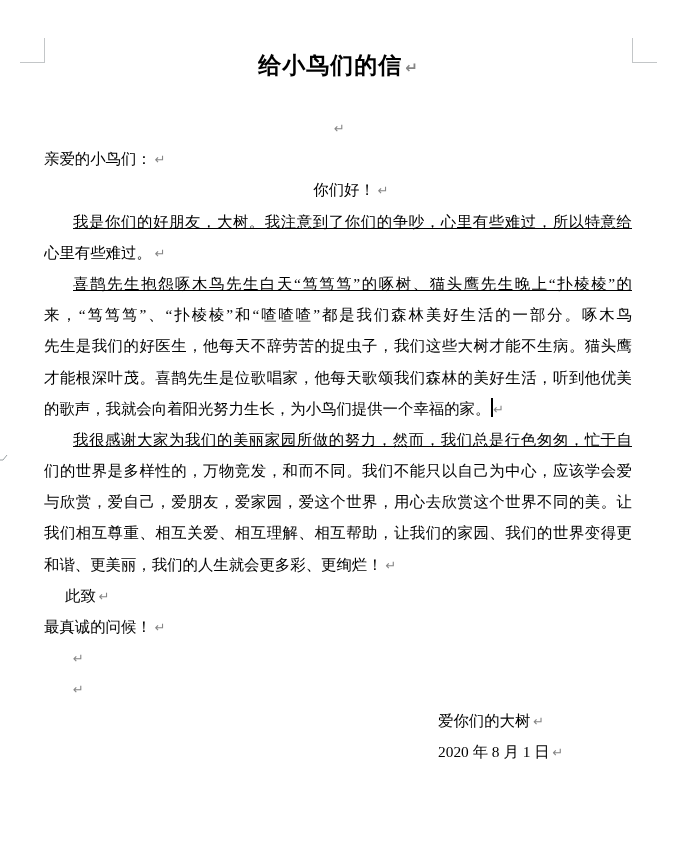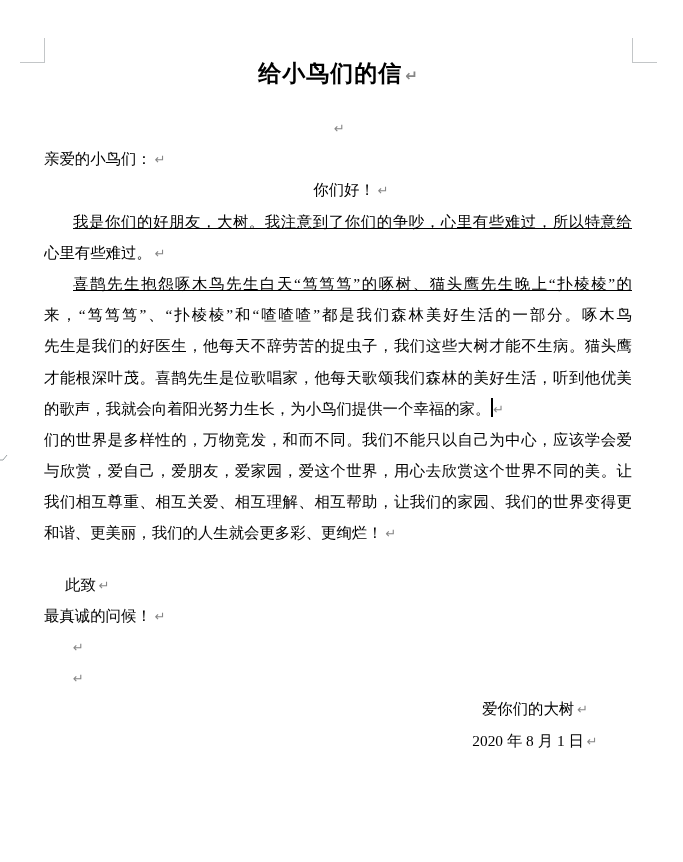--- a/index.html
+++ b/index.html
@@ -12,41 +12,41 @@
     font-family: "Liberation Serif", "DejaVu Serif", serif;
     overflow: hidden;
   }
   
   .corner { position: absolute; width: 24px; height: 24px; }
   .corner-left  { left: 20px;  top: 38px; border-right: 1px solid #c3c6c8; border-bottom: 1px solid #c3c6c8; }
   .corner-right { left: 632px; top: 38px; border-left: 1px solid #c3c6c8; border-bottom: 1px solid #c3c6c8; }
 
   .title {
     position: absolute;
-    left: 44px; top: 54px; width: 588px;
+    left: 44px; top: 46px; width: 588px;
     text-align: center;
     font-size: 23px; font-weight: bold;
     letter-spacing: 1px;
     line-height: 40px;
     white-space: nowrap;
   }
   .doc {
     position: absolute;
     left: 44px; top: 112px; width: 588px;
     font-size: 15.4px;
     line-height: 31.2px;
   }
   .line { height: 31.2px; overflow: hidden; }
   .j { text-align: justify; text-align-last: justify; }
   .center { text-align: center; }
   .ind-para  { text-indent: 29px; text-decoration: underline; }
   .ind-greet { text-indent: 26px; text-align: center; }
-  .ind-cizhi { text-indent: 21px; margin-top: 20px; }
+  .ind-cizhi { text-indent: 21px; }
   .ind-empty { text-indent: 26px; }
-  .sig { padding-left: 394px; text-align: center; }
+  .sig { padding-left: 394px; }
 
   .pilcrow {
     color: #868686;
     font-size: 13px;
     font-family: "DejaVu Sans", sans-serif;
     margin-left: 3px;
     letter-spacing: 0;
   }
   .title .pilcrow { font-size: 15px; }
   .cursor {
@@ -86,20 +86,21 @@
 
     <div class="line j ind-para"><span>我是你们的好朋友，大树。我注意到了你们的争吵，心里有些难过，所以特意给</span></div>
     <div class="line"><span>心里有些难过。</span><span class="pilcrow">↵</span></div>
 
     <div class="line j ind-para"><span>喜鹊先生抱怨啄木鸟先生白天“笃笃笃”的啄树、猫头鹰先生晚上“扑棱棱”的</span></div>
     <div class="line j"><span>来，“笃笃笃”、“扑棱棱”和“喳喳喳”都是我们森林美好生活的一部分。啄木鸟</span></div>
     <div class="line j"><span>先生是我们的好医生，他每天不辞劳苦的捉虫子，我们这些大树才能不生病。猫头鹰</span></div>
     <div class="line j"><span>才能根深叶茂。喜鹊先生是位歌唱家，他每天歌颂我们森林的美好生活，听到他优美</span></div>
     <div class="line"><span>的歌声，我就会向着阳光努力生长，为小鸟们提供一个幸福的家。</span><span class="cursor"></span><span class="pilcrow">↵</span></div>
 
+    <div class="line j ind-para"><span>我很感谢大家为我们的美丽家园所做的努力，然而，我们总是行色匆匆，忙于自</span></div>
     <div class="line j"><span>们的世界是多样性的，万物竞发，和而不同。我们不能只以自己为中心，应该学会爱</span></div>
     <div class="line j"><span>与欣赏，爱自己，爱朋友，爱家园，爱这个世界，用心去欣赏这个世界不同的美。让</span></div>
     <div class="line j"><span>我们相互尊重、相互关爱、相互理解、相互帮助，让我们的家园、我们的世界变得更</span></div>
     <div class="line"><span>和谐、更美丽，我们的人生就会更多彩、更绚烂！</span><span class="pilcrow">↵</span></div>
 
     <div class="line ind-cizhi"><span>此致</span><span class="pilcrow">↵</span></div>
     <div class="line"><span>最真诚的问候！</span><span class="pilcrow">↵</span></div>
 
     <div class="line ind-empty"><span></span><span class="pilcrow">↵</span></div>
     <div class="line ind-empty"><span></span><span class="pilcrow">↵</span></div>

